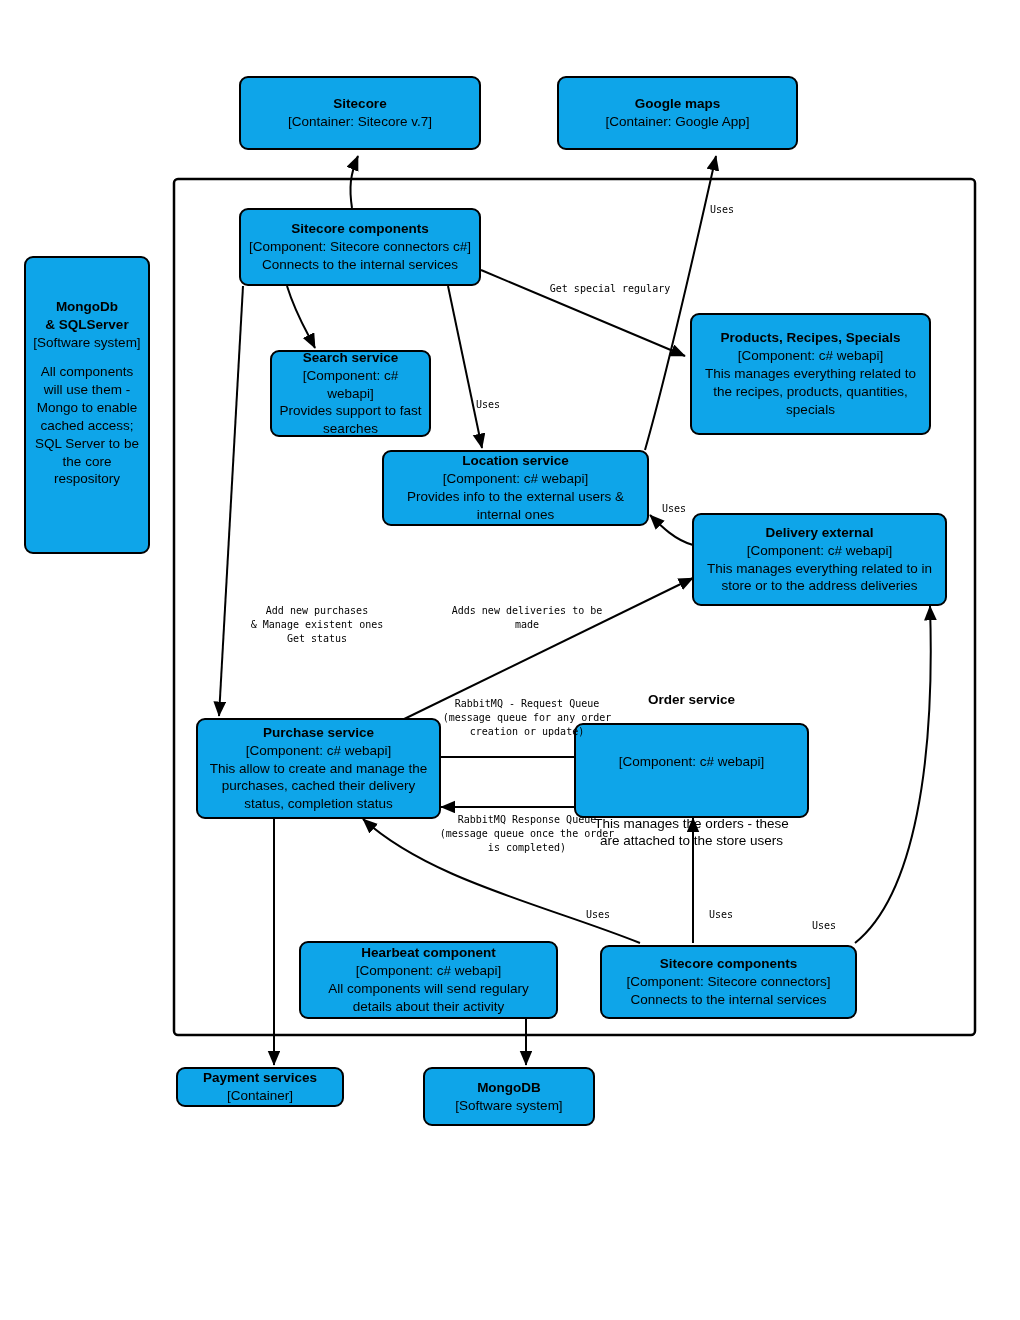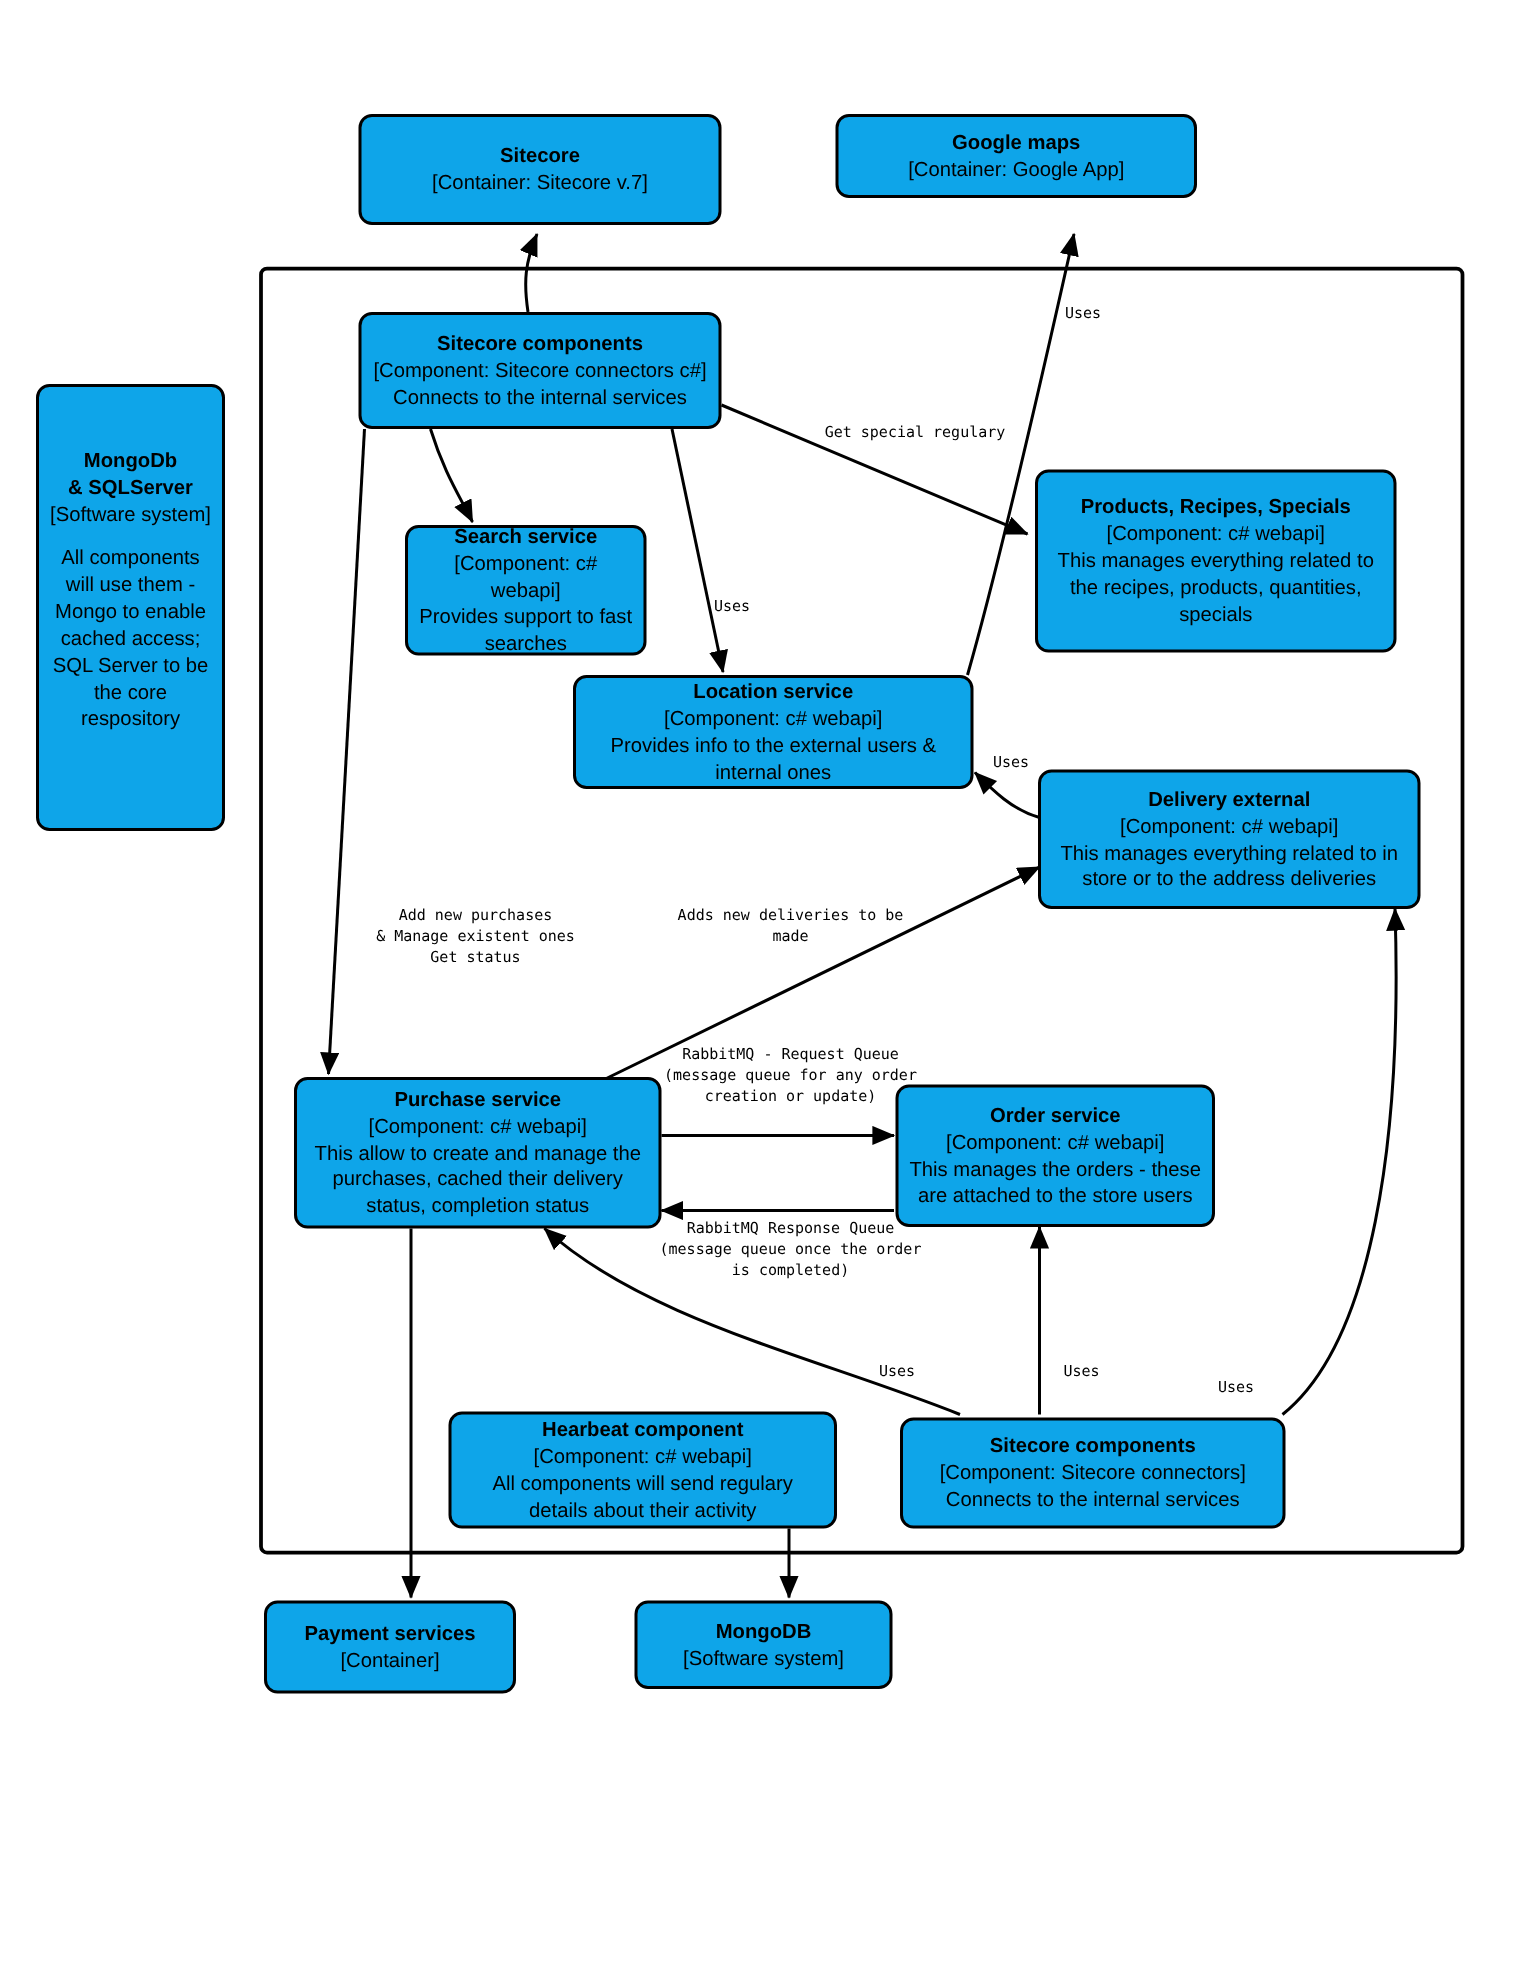--- a/index.html
+++ b/index.html
@@ -120,21 +120,21 @@
     <path class="edge" marker-end="url(#arw)" d="M 274,819 L 274,1065"></path>
 
     <path class="edge" marker-end="url(#arw)" d="M 526,1019 L 526,1065"></path>
   </svg>
 
   <div class="node" style="left:239px; top:76px; width:242px; height:74px;">
     <div class="t-title">Sitecore</div>
     <div class="t-sub">[Container: Sitecore v.7]</div>
   </div>
 
-  <div class="node" style="left:557px; top:76px; width:241px; height:56px;">
+  <div class="node" style="left:557px; top:76px; width:241px; height:74px;">
     <div class="t-title">Google maps</div>
     <div class="t-sub">[Container: Google App]</div>
   </div>
 
   <div class="node" style="left:24px; top:256px; width:126px; height:298px; justify-content:flex-start; padding-top:40px;">
     <div class="t-title">MongoDb</div>
     <div class="t-title">&amp; SQLServer</div>
     <div class="t-sub">[Software system]</div>
     <div class="t-gap"></div>
     <div class="t-desc">All components will use them - Mongo to enable cached access; SQL Server to be the core respository</div>
@@ -169,39 +169,39 @@
     <div class="t-sub">[Component: c# webapi]</div>
     <div class="t-desc">This manages everything related to in store or to the address deliveries</div>
   </div>
 
   <div class="node" style="left:196px; top:718px; width:245px; height:101px;">
     <div class="t-title">Purchase service</div>
     <div class="t-sub">[Component: c# webapi]</div>
     <div class="t-desc">This allow to create and manage the purchases, cached their delivery status, completion status</div>
   </div>
 
-  <div class="node" style="left:597px; top:723px; width:213px; height:95px;">
+  <div class="node" style="left:574px; top:723px; width:235px; height:95px;gap:44px;">
     <div class="t-title">Order service</div>
     <div class="t-sub">[Component: c# webapi]</div>
     <div class="t-desc">This manages the orders - these are attached to the store users</div>
   </div>
 
   <div class="node" style="left:299px; top:941px; width:259px; height:78px;">
     <div class="t-title">Hearbeat component</div>
     <div class="t-sub">[Component: c# webapi]</div>
     <div class="t-desc">All components will send regulary details about their activity</div>
   </div>
 
   <div class="node" style="left:600px; top:945px; width:257px; height:74px;">
     <div class="t-title">Sitecore components</div>
     <div class="t-sub">[Component: Sitecore connectors]</div>
     <div class="t-desc">Connects to the internal services</div>
   </div>
 
-  <div class="node" style="left:176px; top:1067px; width:168px; height:62px;">
+  <div class="node" style="left:176px; top:1067px; width:168px; height:40px;">
     <div class="t-title">Payment services</div>
     <div class="t-sub">[Container]</div>
   </div>
 
   <div class="node" style="left:423px; top:1067px; width:172px; height:59px;">
     <div class="t-title">MongoDB</div>
     <div class="t-sub">[Software system]</div>
   </div>
 
   <div class="edge-label" style="left:710px; top:203px; width:50px; text-align:left;">Uses</div>

